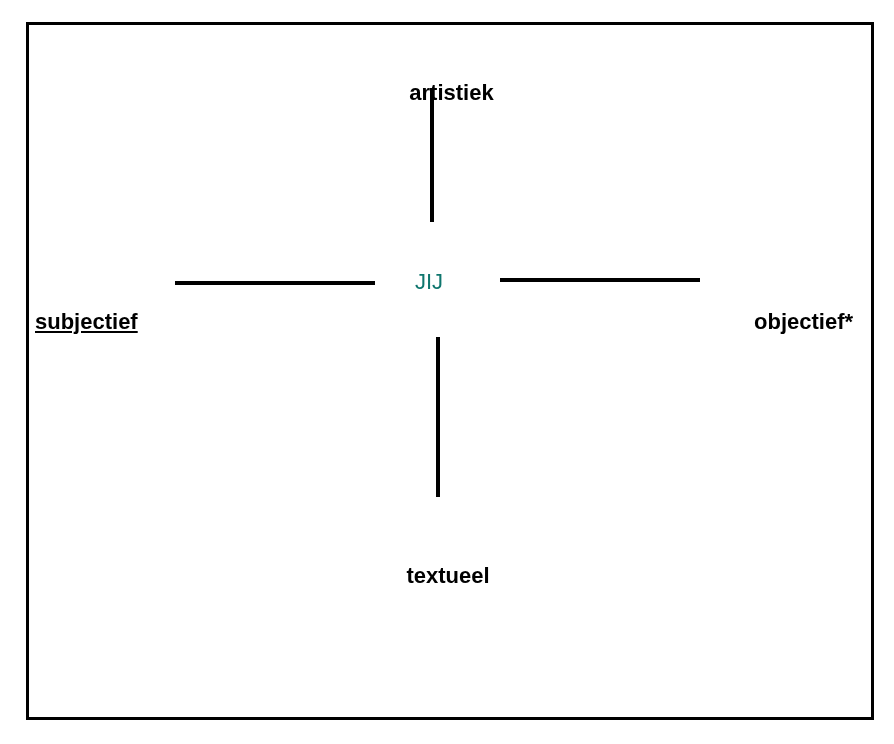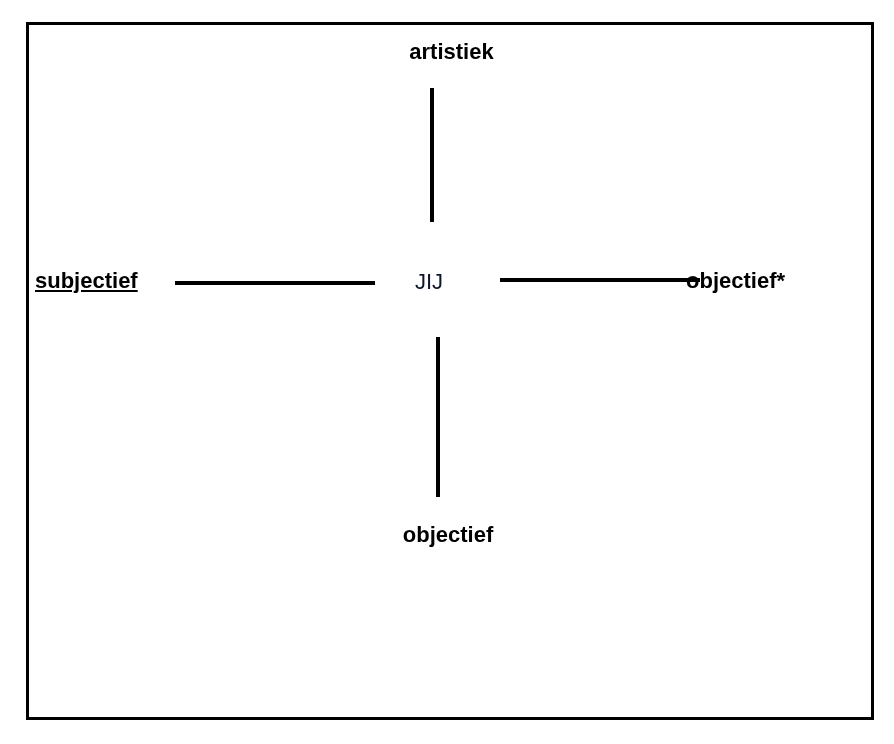--- a/index.html
+++ b/index.html
@@ -71,20 +71,21 @@
   }
 
   
   .pole-label {
     position: absolute;
     color: #000000;
     font-size: 22px;
     font-weight: bold;
     line-height: 1;
     white-space: nowrap;
+    margin-top: 41px;
   }
 
   #label-top {
     left: 0;
     top: 41px;
     width: 894px;
     text-align: center;
     
     padding-left: 9px;
     box-sizing: border-box;
@@ -96,51 +97,51 @@
     text-align: center;
     padding-left: 2px;
     box-sizing: border-box;
   }
   #label-left {
     left: 35px;
     top: 270px;
     text-decoration: underline;
   }
   #label-right {
-    left: 686px;
+    left: 754px;
     top: 270px;
   }
 
   
   #label-center {
     position: absolute;
     left: 415px;
     top: 271px;
-    color: #0f172a;
+    color: #0f766e;
     font-size: 22px;
     font-weight: normal;
     line-height: 1;
     white-space: nowrap;
   }
 </style>
 </head>
 <body>
 
 <div id="diagram-frame"></div>
 
 <div id="axes-cross">
 
   <div class="axis-line" id="axis-arm-top"></div>
   <div class="axis-line" id="axis-arm-bottom"></div>
   <div class="axis-line" id="axis-arm-left"></div>
   <div class="axis-line" id="axis-arm-right"></div>
 
   <div class="pole-label" id="label-top">artistiek</div>
 
-  <div class="pole-label" id="label-bottom">objectief</div>
+  <div class="pole-label" id="label-bottom">textueel</div>
 
   <div class="pole-label" id="label-left">subjectief</div>
 
   <div class="pole-label" id="label-right">objectief*</div>
 
   <div id="label-center">JIJ</div>
 
 </div>
 
 </body></html>

